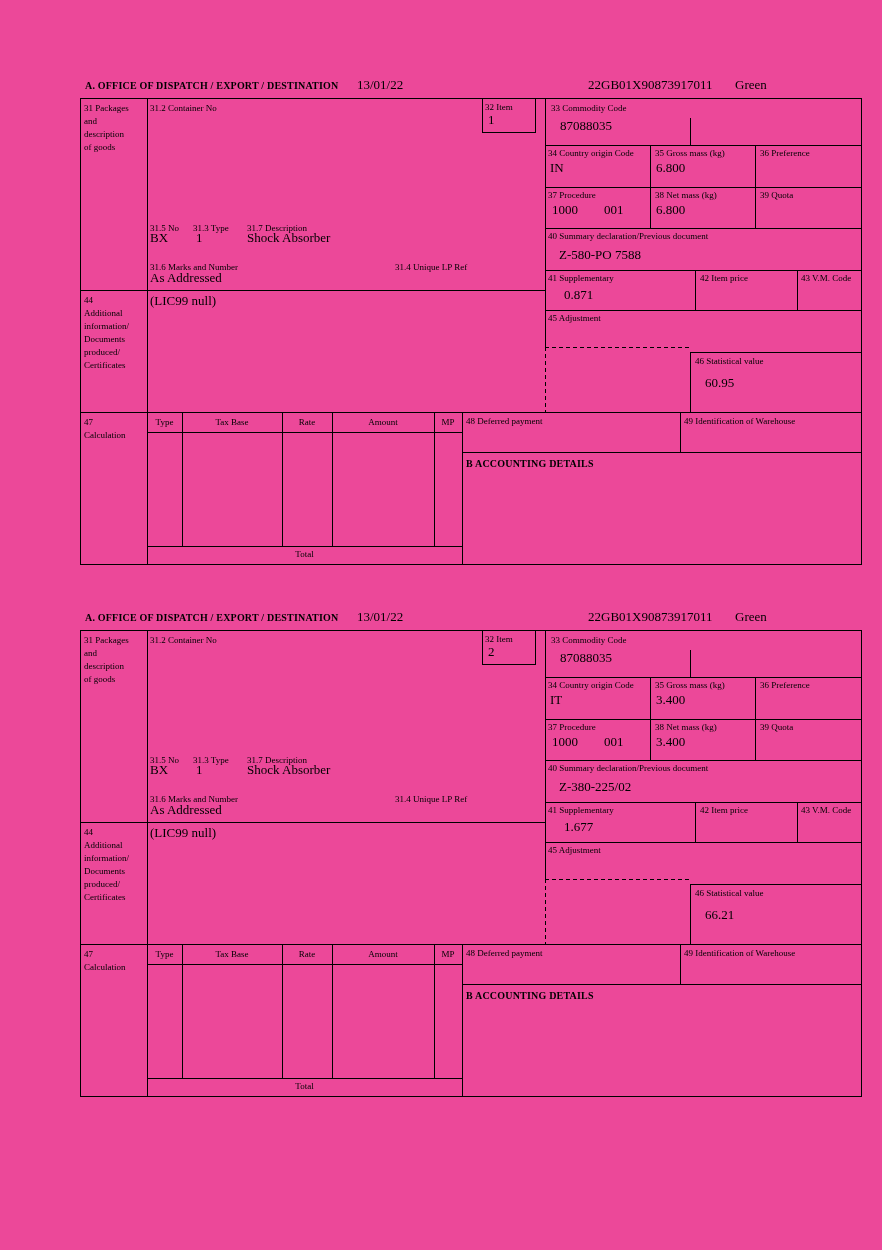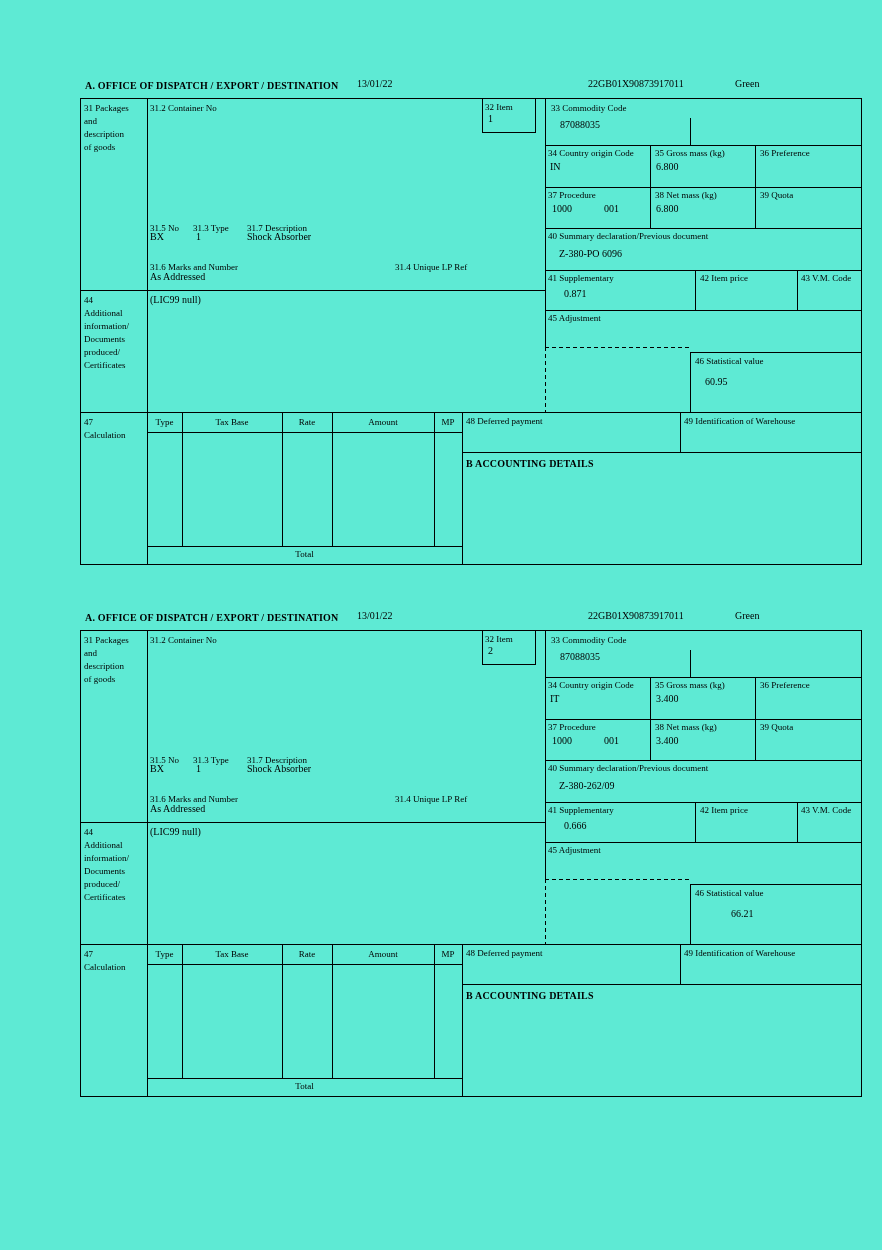--- a/index.html
+++ b/index.html
@@ -1,24 +1,24 @@
 <!DOCTYPE html>
 <html><head>
 <meta charset="utf-8">
 <style>
   html,body{margin:0;padding:0;background:#fff;}
   .page{
-    position:relative;width:882px;height:1250px;background:#5eead4;
+    position:relative;width:882px;height:1250px;background:#ec4899;
     font-family:"Liberation Serif", serif;color:#000;overflow:hidden;
   }
   .t{position:absolute;white-space:nowrap;line-height:1.15;}
   .pre{white-space:pre-line;line-height:13px;}
   .s9{font-size:9px;}
   .s10b{font-size:10px;font-weight:bold;letter-spacing:.2px;}
-  .s13{font-size:10px;}
+  .s13{font-size:13px;}
   .ctr{text-align:center;}
   .section{position:absolute;width:782px;height:467px;}
   .grid{position:absolute;left:0;top:0;}
 </style>
 </head>
 <body>
 
 <div class="page">
 
   <div class="t s10b" style="left:85px;top:80px">A.  OFFICE OF DISPATCH / EXPORT / DESTINATION</div>
@@ -100,21 +100,21 @@
     <div class="t s13" style="left:576px;top:63px">6.800</div>
 
     <div class="t s9" style="left:468px;top:92px">37 Procedure</div>
     <div class="t s9" style="left:575px;top:92px">38 Net mass (kg)</div>
     <div class="t s9" style="left:680px;top:92px">39 Quota</div>
     <div class="t s13" style="left:472px;top:105px">1000</div>
     <div class="t s13" style="left:524px;top:105px">001</div>
     <div class="t s13" style="left:576px;top:105px">6.800</div>
 
     <div class="t s9" style="left:468px;top:133px">40 Summary declaration/Previous document</div>
-    <div class="t s13" style="left:479px;top:150px">Z-380-PO 6096</div>
+    <div class="t s13" style="left:479px;top:150px">Z-580-PO 7588</div>
 
     <div class="t s9" style="left:468px;top:175px">41 Supplementary</div>
     <div class="t s9" style="left:620px;top:175px">42 Item price</div>
     <div class="t s9" style="left:721px;top:175px">43 V.M. Code</div>
     <div class="t s13" style="left:484px;top:190px">0.871</div>
 
     <div class="t s9" style="left:468px;top:215px">45 Adjustment</div>
 
     <div class="t s9" style="left:615px;top:258px">46 Statistical value</div>
     <div class="t s13" style="left:625px;top:278px">60.95</div>
@@ -212,31 +212,31 @@
     <div class="t s13" style="left:576px;top:63px">3.400</div>
 
     <div class="t s9" style="left:468px;top:92px">37 Procedure</div>
     <div class="t s9" style="left:575px;top:92px">38 Net mass (kg)</div>
     <div class="t s9" style="left:680px;top:92px">39 Quota</div>
     <div class="t s13" style="left:472px;top:105px">1000</div>
     <div class="t s13" style="left:524px;top:105px">001</div>
     <div class="t s13" style="left:576px;top:105px">3.400</div>
 
     <div class="t s9" style="left:468px;top:133px">40 Summary declaration/Previous document</div>
-    <div class="t s13" style="left:479px;top:150px">Z-380-262/09</div>
+    <div class="t s13" style="left:479px;top:150px">Z-380-225/02</div>
 
     <div class="t s9" style="left:468px;top:175px">41 Supplementary</div>
     <div class="t s9" style="left:620px;top:175px">42 Item price</div>
     <div class="t s9" style="left:721px;top:175px">43 V.M. Code</div>
-    <div class="t s13" style="left:484px;top:190px">0.666</div>
+    <div class="t s13" style="left:484px;top:190px">1.677</div>
 
     <div class="t s9" style="left:468px;top:215px">45 Adjustment</div>
 
     <div class="t s9" style="left:615px;top:258px">46 Statistical value</div>
-    <div class="t s13" style="left:651px;top:278px">66.21</div>
+    <div class="t s13" style="left:625px;top:278px">66.21</div>
 
     <div class="t s13" style="left:70px;top:196px">(LIC99 null)</div>
 
     <div class="t s9 ctr" style="left:67px;top:319px;width:35px">Type</div>
     <div class="t s9 ctr" style="left:102px;top:319px;width:100px">Tax Base</div>
     <div class="t s9 ctr" style="left:202px;top:319px;width:50px">Rate</div>
     <div class="t s9 ctr" style="left:252px;top:319px;width:102px">Amount</div>
     <div class="t s9 ctr" style="left:354px;top:319px;width:28px">MP</div>
     <div class="t s9 ctr" style="left:67px;top:451px;width:315px">Total</div>
 

